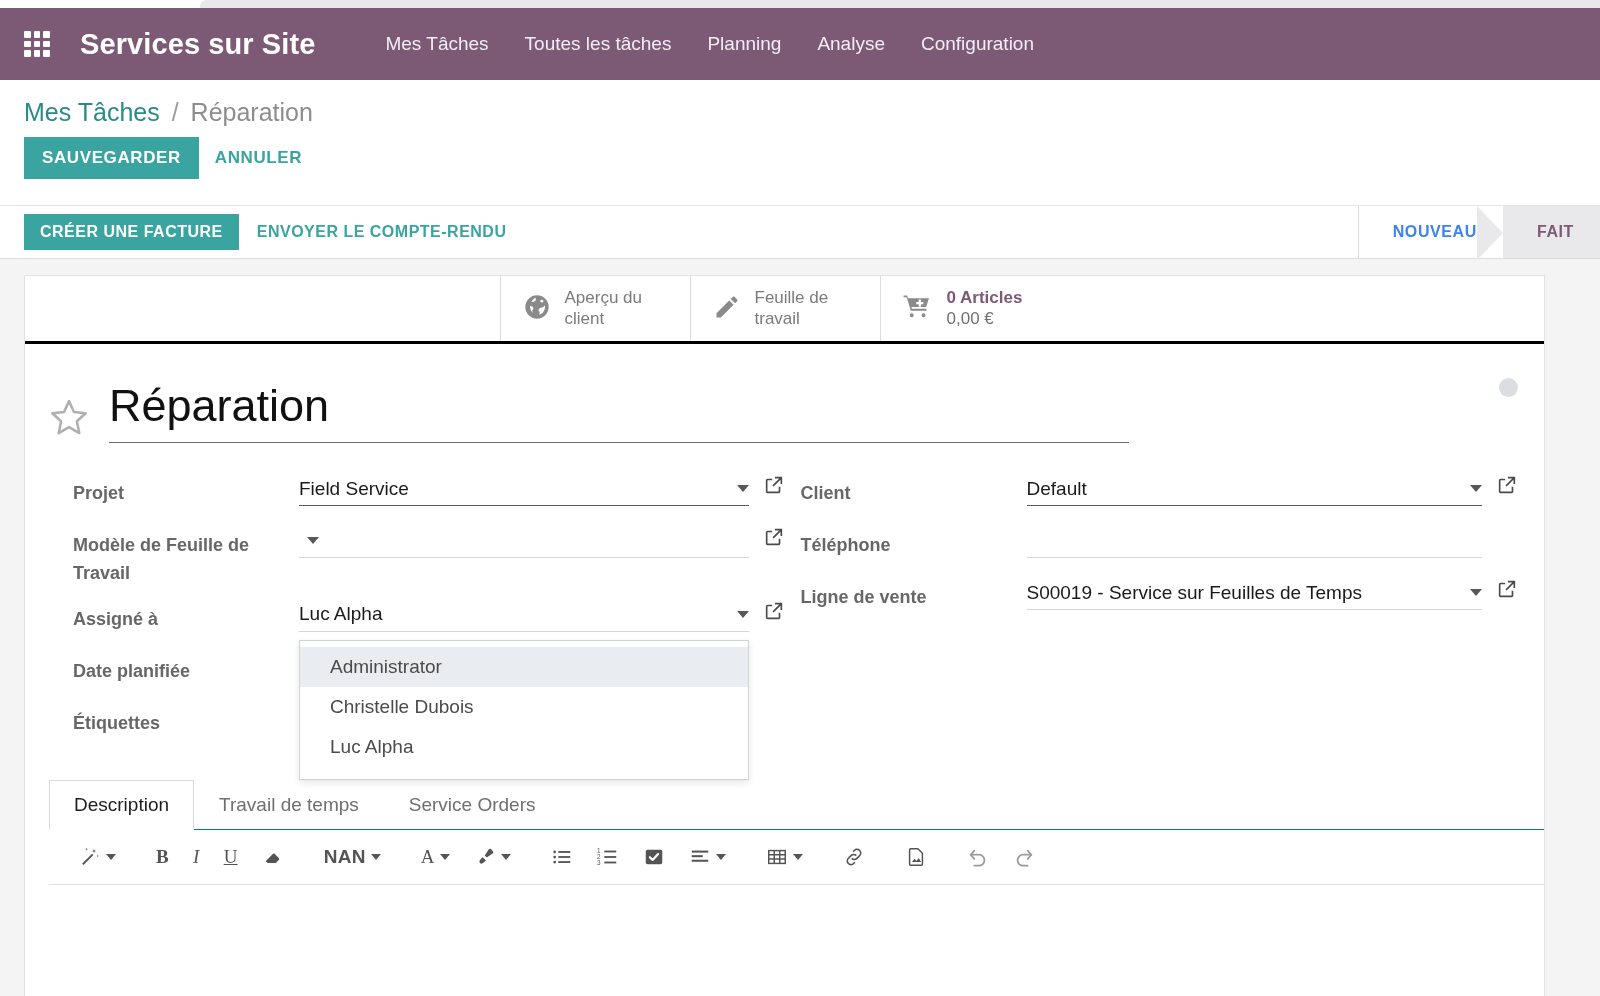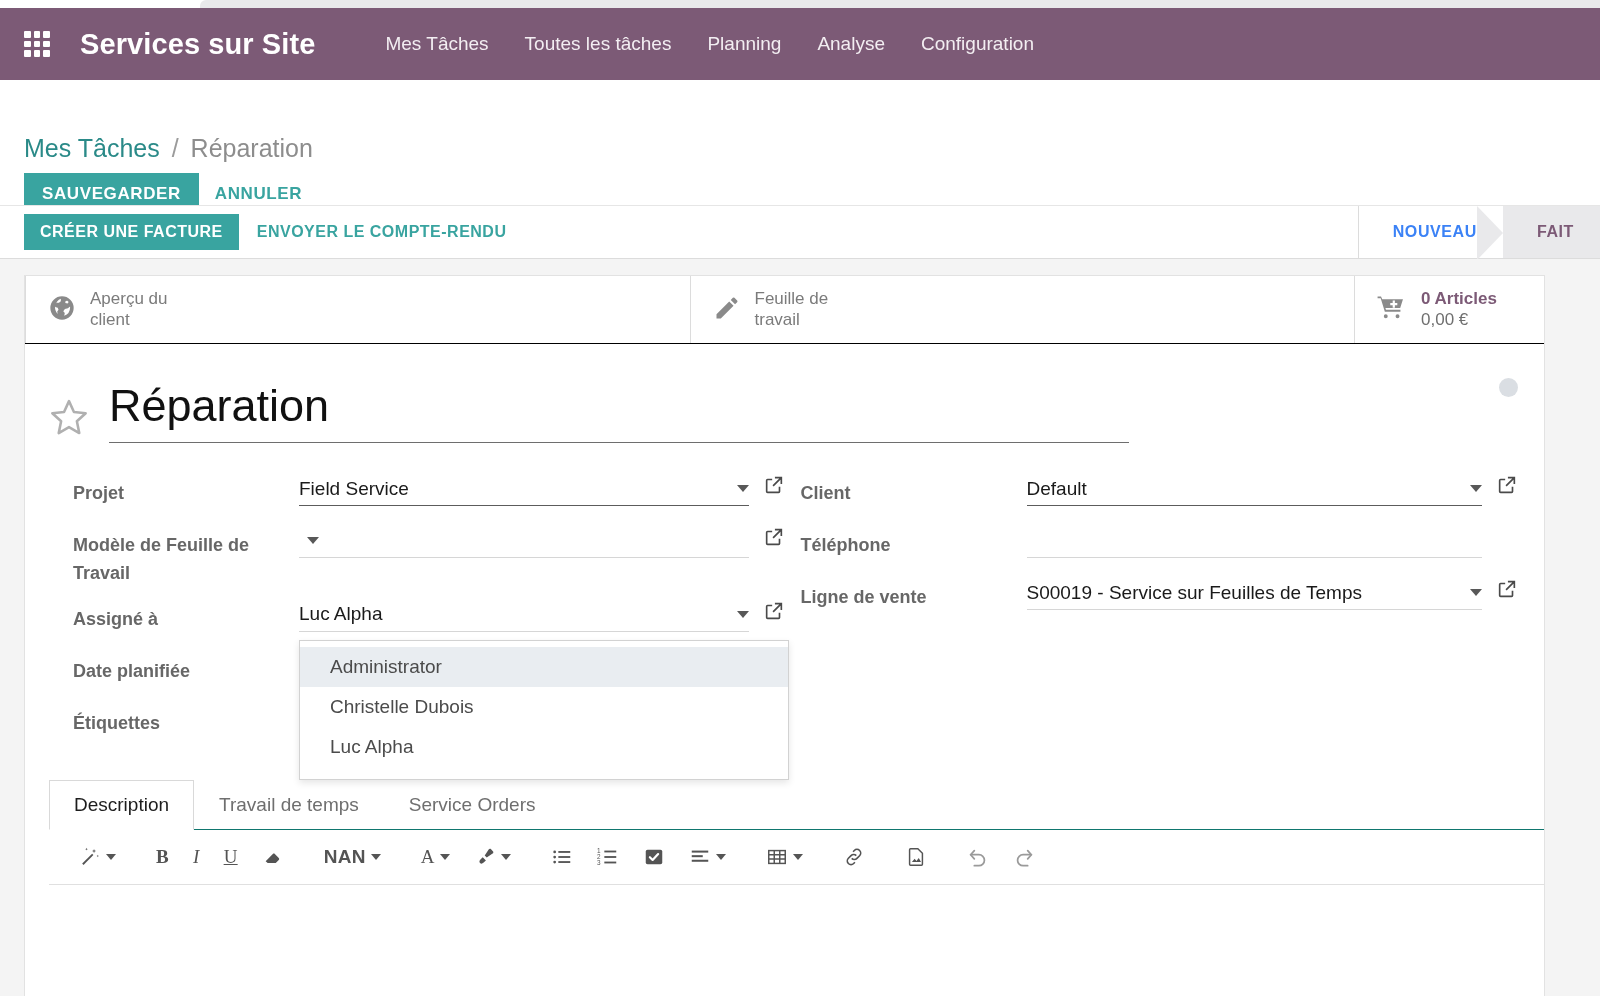--- a/index.html
+++ b/index.html
@@ -43,21 +43,20 @@
   }
   .navmenu { display: flex; align-items: center; gap: 36px; }
   .navmenu .navitem {
     color: #f3eef2; font-size: 19px; cursor: pointer; white-space: nowrap;
   }
 
   
   .control-panel {
     position: absolute; top: 80px; left: 0; width: 1600px;
     background: #ffffff;
-    margin-top: 36px;
   }
   .breadcrumb {
     padding: 18px 0 0 24px;
     font-size: 25px; color: #9b9b9b; white-space: nowrap;
   }
   .breadcrumb .crumb-link { color: #2a8a88; cursor: pointer; }
   .breadcrumb .crumb-sep { color: #9b9b9b; margin: 0 5px; }
   .breadcrumb .crumb-current { color: #8d8d8d; }
 
   .save-row { padding: 10px 16px 16px 24px; display: flex; align-items: center; }
@@ -112,22 +111,22 @@
     position: absolute; top: 259px; left: 0; width: 1600px; bottom: 0;
     background: #f4f4f4; padding: 16px 55px 0 24px;
   }
   .sheet {
     background: #ffffff; border: 1px solid #e2e2e2;
     min-height: 720px; position: relative;
   }
 
   
   .button-box {
-    display: flex; justify-content: space-between;
-    border-bottom: 1px solid #000000;
+    display: flex; justify-content: center;
+    border-bottom: 3px solid #000000;
     height: 68px;
   }
   .stat-btn {
     display: flex; align-items: center; gap: 14px;
     padding: 0 22px; border-left: 1px solid #dcdcdc;
     cursor: pointer; min-width: 190px;
   }
   .stat-icon { color: #8a8a8a; flex: none; }
   .stat-text { font-size: 17px; color: #7b7b7b; line-height: 1.2; }
   .stat-text .stat-strong { font-weight: bold; color: #7c5a76; display: block; }
@@ -172,21 +171,21 @@
   .input-text { flex: 1; font-size: 19px; color: #1a1a1a; }
   .caret-down {
     width: 0; height: 0; margin-left: 8px;
     border-left: 6px solid transparent; border-right: 6px solid transparent;
     border-top: 7px solid #585858; cursor: pointer;
   }
   .ext-link { margin-left: 14px; flex: none; cursor: pointer; color: #4a4a4a; }
 
   
   .dropdown-menu {
-    position: absolute; left: 0; top: 40px; width: 490px;
+    position: absolute; left: 0; top: 40px; width: 450px;
     background: #ffffff; border: 1px solid #d2d2d2;
     box-shadow: 0 3px 7px rgba(0,0,0,0.10);
     z-index: 40; padding: 6px 0 12px 0;
   }
   .dropdown-item {
     padding: 9px 0 9px 30px; font-size: 19px; color: #4b4b4b; cursor: pointer;
   }
   .dropdown-item.highlight { background: #e9edf1; }
 
   

